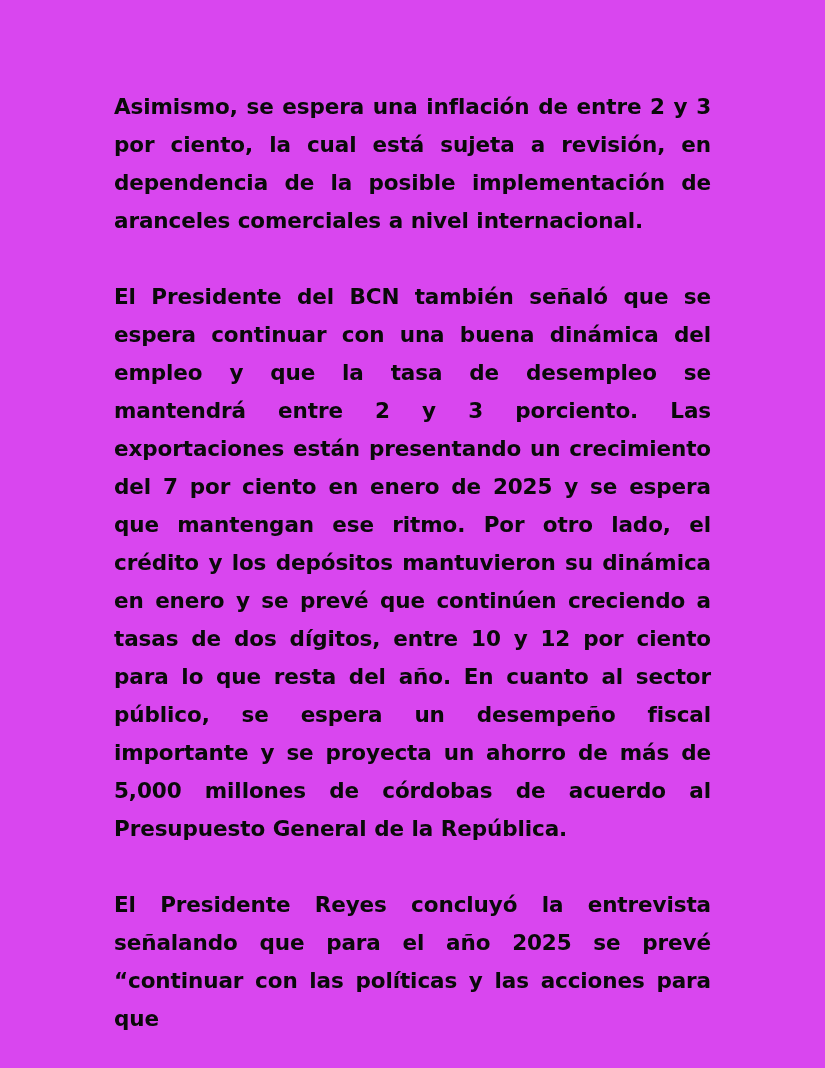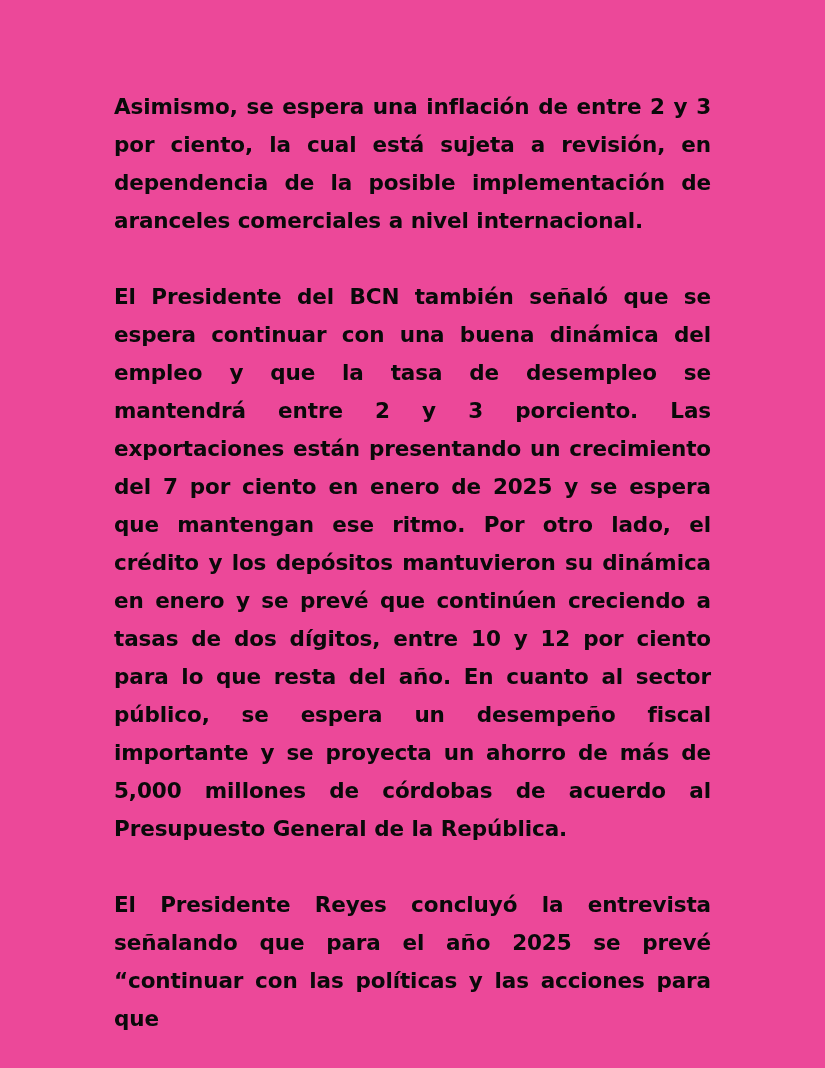--- a/index.html
+++ b/index.html
@@ -6,21 +6,21 @@
   html, body {
     margin: 0;
     padding: 0;
     background: #ffffff;
   }
 
   .page {
     position: relative;
     width: 825px;
     height: 1068px;
-    background: #ec4899;
+    background: #d946ef;
     box-sizing: border-box;
     overflow: hidden;
   }
 
   .content {
     position: absolute;
     left: 114px;
     top: 88px;
     width: 597px;
   }

